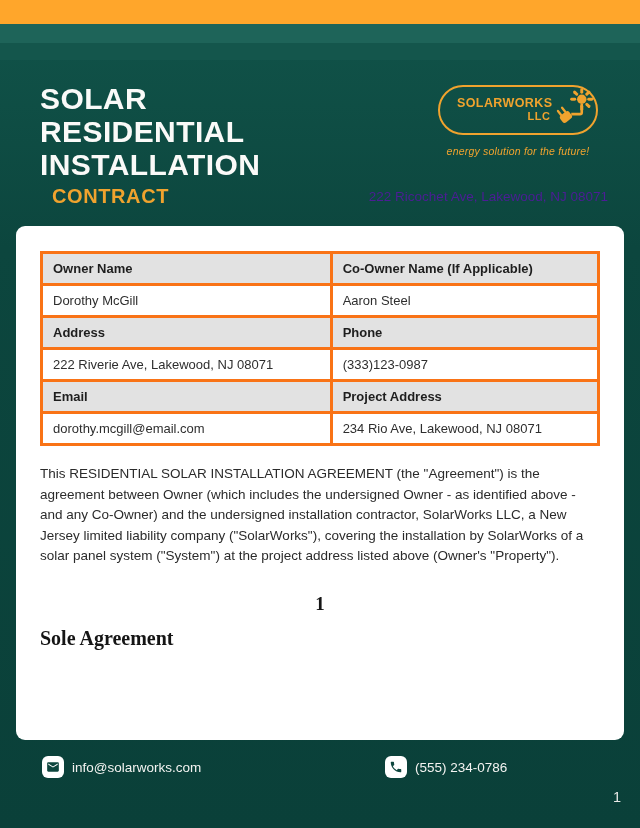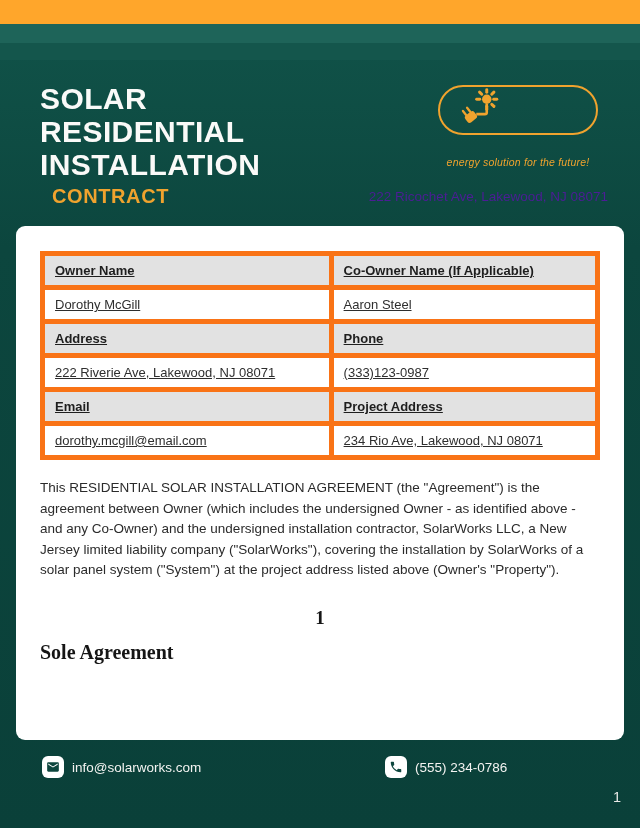--- a/index.html
+++ b/index.html
@@ -30,36 +30,36 @@
   .logo-wrap { position:absolute; top:25px; right:42px; width:160px; text-align:center; }
   .logo-pill {
     width:160px; height:50px; border:2px solid #F0A32E; border-radius:26px;
     display:flex; align-items:center; justify-content:space-between;
     padding:0 8px 0 17px;
   }
   .logo-text { text-align:right; line-height:13px; }
   .logo-name { color:#F0A32E; font-weight:bold; font-size:12.5px; letter-spacing:0.4px; }
   .logo-llc  { color:#F0A32E; font-weight:bold; font-size:11px; letter-spacing:0.5px; padding-right:2px;}
   .logo-tagline {
-    margin-top:21px; color:#F0A32E; font-style:italic; font-size:10.5px; letter-spacing:0.2px;
+    margin-top:10px; color:#F0A32E; font-style:italic; font-size:10.5px; letter-spacing:0.2px;
   }
   .header-address {
     position:absolute; right:32px; top:129px;
     color:#4c1d95; font-size:13.5px;
   }
 
   
   .card {
     position:absolute; left:16px; top:226px; width:608px; height:514px;
     background:#FFFFFF; border-radius:9px; padding:25px 24px;
   }
   table.info { width:100%; border-collapse:collapse; font-size:13px; table-layout:fixed; }
   table.info td {
-    border:5px solid #f97316; padding:7px 10px 7px 10px; color:#2E2E2E;
-    height:28px; vertical-align:middle;text-decoration:underline;
+    border:3px solid #f97316; padding:7px 10px 7px 10px; color:#2E2E2E;
+    height:28px; vertical-align:middle;
   }
   table.info col.c1 { width:52%; }
   table.info col.c2 { width:48%; }
   table.info tr.hdr td { background:#E2E2E2; font-weight:bold; color:#1E1E1E; }
 
   .para {
     margin-top:18px; font-size:13.5px; line-height:20.5px; color:#2B2B2B;
     text-align:left;
   }
   .section-number {
@@ -98,20 +98,24 @@
 <div class="hero">
   <div class="doc-title">
     <div>SOLAR</div>
     <div>RESIDENTIAL</div>
     <div>INSTALLATION</div>
   </div>
   <div class="doc-subtitle">CONTRACT</div>
 
   <div class="logo-wrap">
     <div class="logo-pill">
+      <div class="logo-text">
+        <div class="logo-name">SOLARWORKS</div>
+        <div class="logo-llc">LLC</div>
+      </div>
       <span>
         <svg width="42" height="40" viewBox="0 0 48 44">
           <g stroke="#F0A32E" stroke-width="3.4" stroke-linecap="round">
             <line x1="42" y1="12" x2="45.5" y2="12"></line>
             <line x1="39.7" y1="17.7" x2="42.2" y2="20.2"></line>
             <line x1="34" y1="20" x2="34" y2="23.5"></line>
             <line x1="26" y1="12" x2="22.5" y2="12"></line>
             <line x1="28.3" y1="6.3" x2="25.8" y2="3.8"></line>
             <line x1="34" y1="4" x2="34" y2="1"></line>
             <line x1="39.7" y1="6.3" x2="42.2" y2="3.8"></line>

